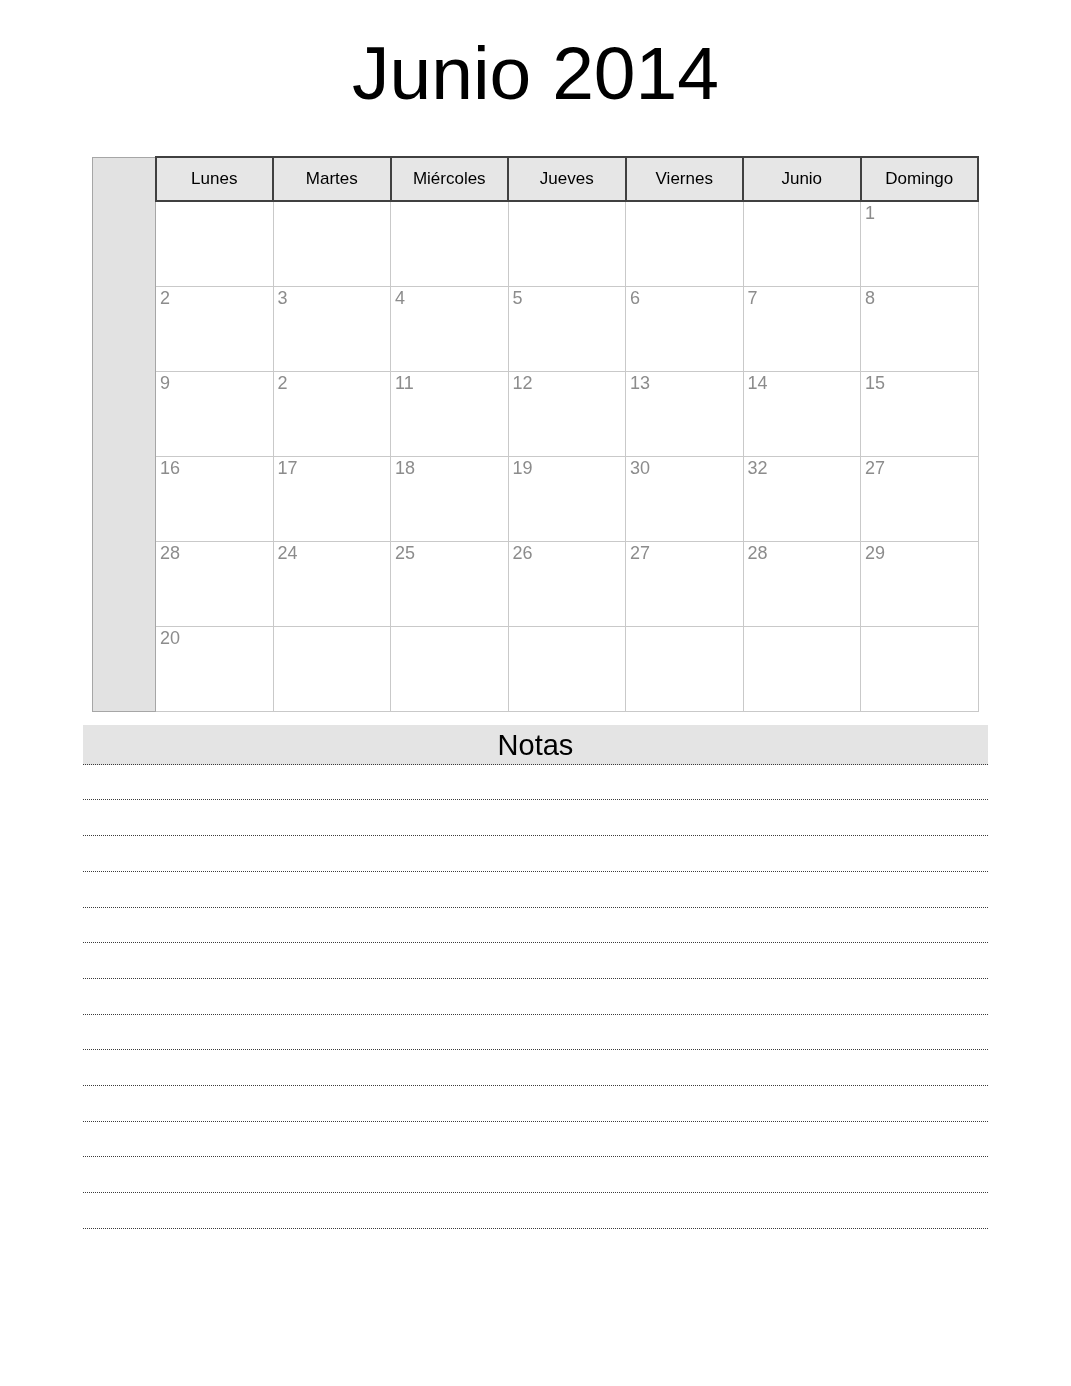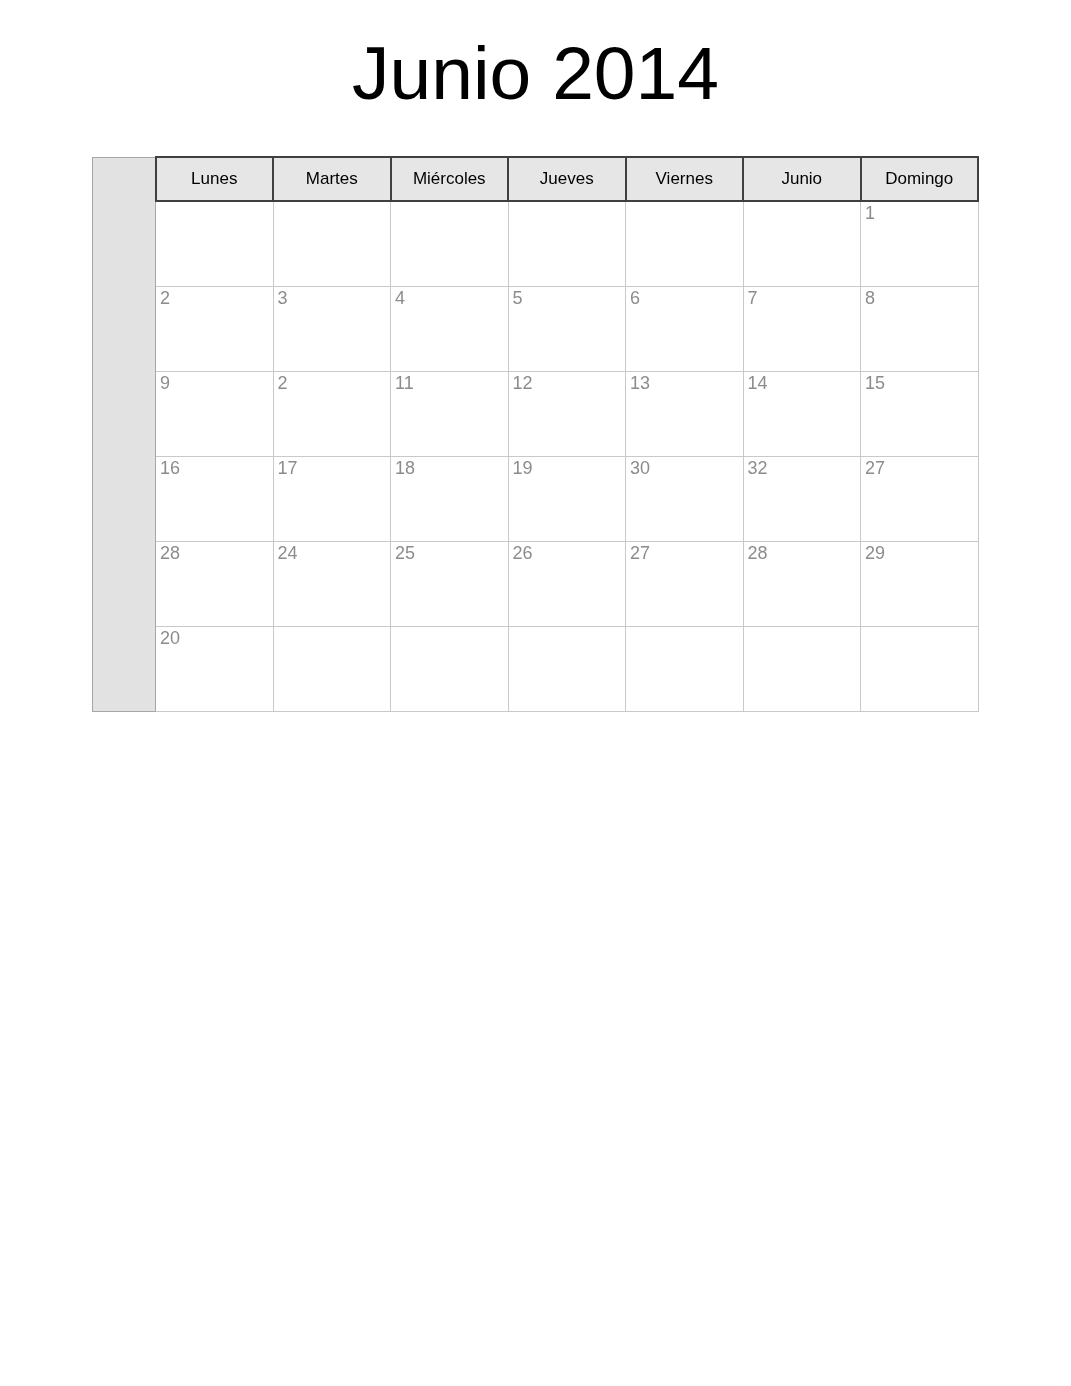--- a/index.html
+++ b/index.html
@@ -165,14 +165,32 @@
           <td class="day-cell"></td>
           <td class="day-cell"></td>
           <td class="day-cell"></td>
           <td class="day-cell"></td>
           <td class="day-cell"></td>
         </tr>
       </tbody>
     </table>
 
 
+  <div class="notes">
+    <div class="notes-header">Notas</div>
+    <div>
+        <div class="note-line"></div>
+        <div class="note-line"></div>
+        <div class="note-line"></div>
+        <div class="note-line"></div>
+        <div class="note-line"></div>
+        <div class="note-line"></div>
+        <div class="note-line"></div>
+        <div class="note-line"></div>
+        <div class="note-line"></div>
+        <div class="note-line"></div>
+        <div class="note-line"></div>
+        <div class="note-line"></div>
+        <div class="note-line"></div>
+      </div>
+  </div>
 
 </div>
 
 </body></html>

